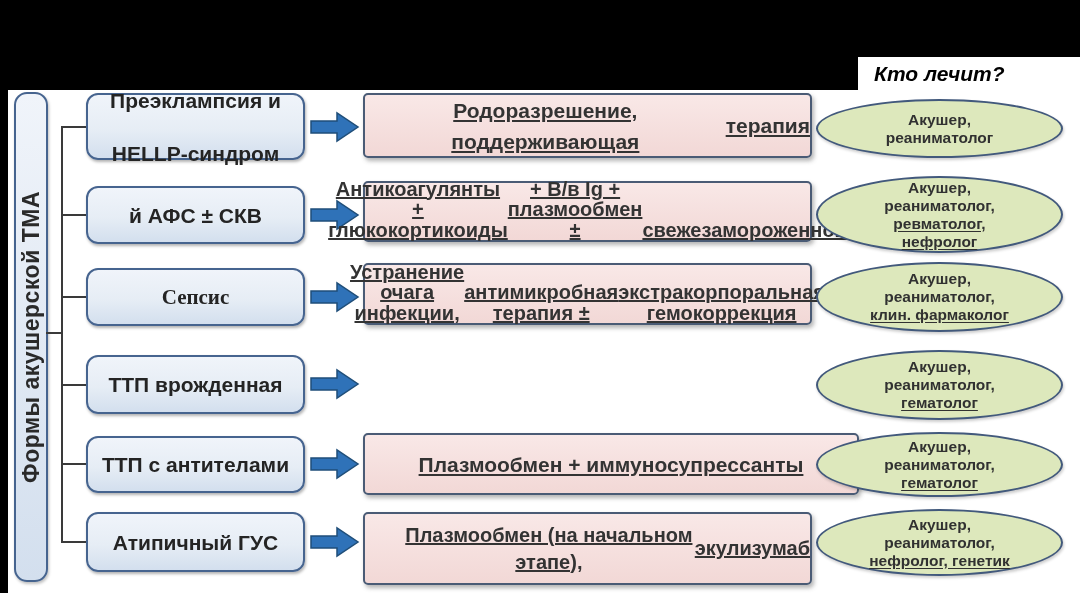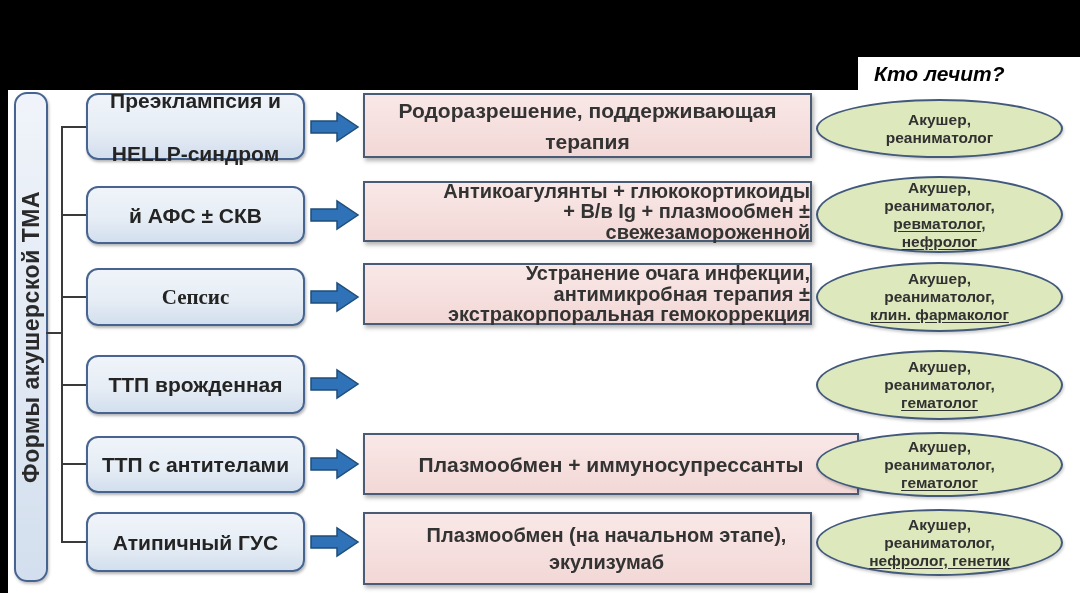--- a/index.html
+++ b/index.html
@@ -26,24 +26,24 @@
   .line{background:#3a3a3a;}
   .cond{
     background:linear-gradient(180deg,var(--cond-fill-top,#f0f4fa) 0%,#e6edf5 55%,var(--cond-fill-bottom,#d3dfee) 100%);
     border:2px solid var(--box-border-blue,#46648f);border-radius:12px;
     box-shadow:1px 2px 3px rgba(0,0,0,.3);
     display:flex;flex-direction:column;align-items:center;justify-content:center;
     font-size:21px;line-height:25px;font-weight:600;text-align:center;color:#242424;gap:28px;
   }
   .treat{
     background:linear-gradient(180deg,var(--pink-top,#f9e8e7),var(--pink-bottom,#f2d8d6));
-    border:2px solid var(--box-border-slate,#4a5b75);border-radius:0;
+    border:2px solid var(--box-border-slate,#4a5b75);border-radius:5px;
     box-shadow:2px 3px 4px rgba(90,90,90,.45);
-    display:flex;flex-direction:column;align-items:center;justify-content:center;
-    text-align:center;font-weight:600;color:#333;
+    display:flex;align-items:center;justify-content:center;
+    text-align:center;font-weight:600;color:#333;text-decoration:underline;
   }
   .treat.lg{font-size:21px;line-height:31px;}
   .treat.md{font-size:20px;line-height:27px;}
   .treat.sm{font-size:20px;line-height:20.5px;align-items:flex-end;}
   .ellipse{
     background:var(--green-fill,#dde8bc);
     border:2px solid var(--box-border-ellipse,#42597c);border-radius:50%;
     box-shadow:1px 2px 3px rgba(0,0,0,.2);
     display:flex;flex-direction:column;align-items:center;justify-content:center;
     text-align:center;font-size:15.5px;line-height:18px;font-weight:600;color:#313131;

